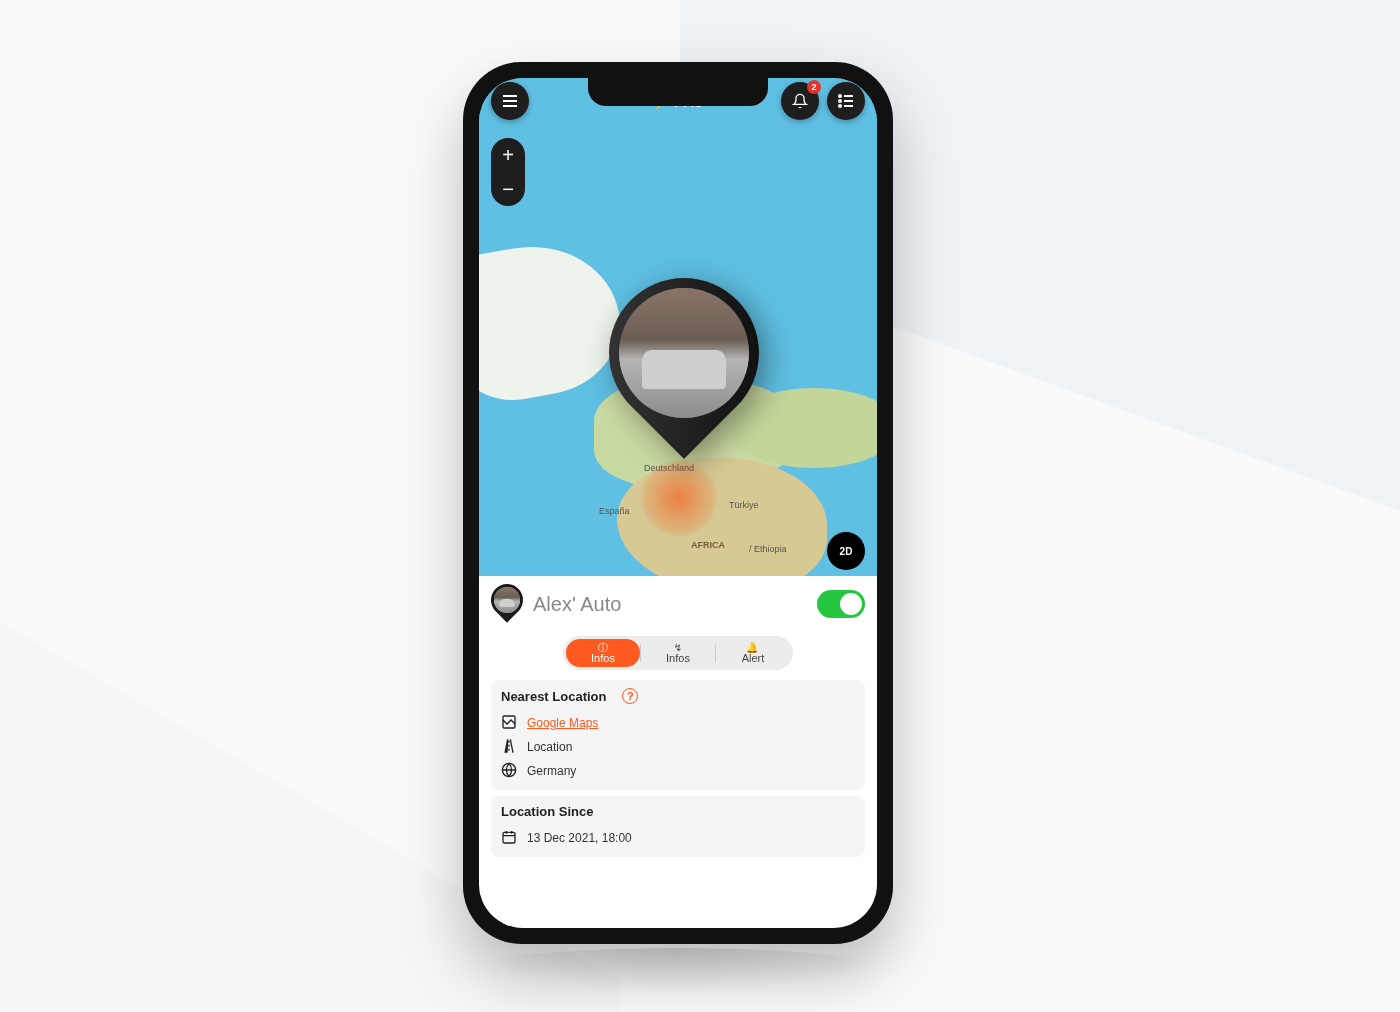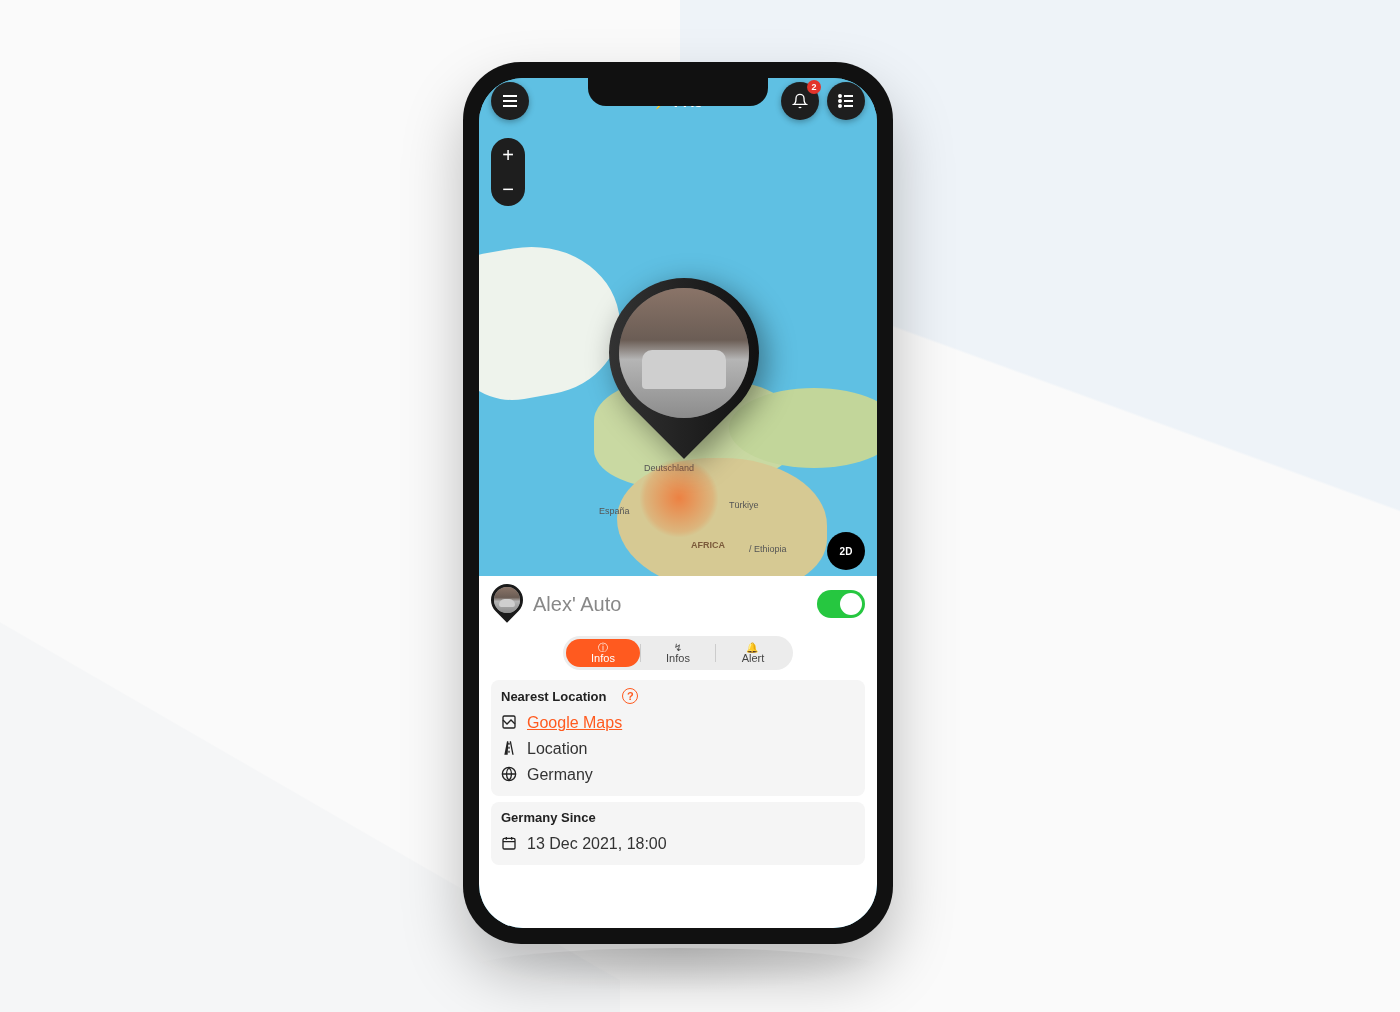--- a/index.html
+++ b/index.html
@@ -47,21 +47,21 @@
   .toggle::after{content:'';position:absolute;right:3px;top:3px;width:22px;height:22px;border-radius:50%;background:#fff}
   .tabs{margin:8px auto 10px;width:230px;height:34px;background:#ececec;border-radius:17px;display:flex;align-items:center;padding:3px}
   .tab{flex:1;height:28px;display:flex;flex-direction:column;align-items:center;justify-content:center;font-size:10px;color:#444;border-radius:14px;position:relative}
   .tab.active{background:#ff5a1f;color:#fff}
   .tab .ti{font-size:10px;line-height:1}
   .tab .tl{font-size:11px;line-height:1}
   .tab-sep{width:1px;height:18px;background:#ccc}
   .card{margin:6px 12px;background:#f5f5f5;border-radius:8px;padding:8px 10px}
   .card h4{font-size:13px;font-weight:700;color:#222;display:flex;align-items:center;gap:16px;margin-bottom:6px}
   .help{width:16px;height:16px;border:1.5px solid #ff5a1f;border-radius:50%;color:#ff5a1f;font-size:11px;display:flex;align-items:center;justify-content:center;font-weight:700}
-  .row{display:flex;align-items:flex-start;gap:10px;padding:4px 0;font-size:16px;color:#333}
+  .row{display:flex;align-items:flex-end;gap:10px;padding:4px 0;font-size:12px;color:#333}
   .row .ic{width:16px;height:16px;flex-shrink:0;color:#222}
   .row.link span:last-child{color:#ff5a1f;text-decoration:underline}
   svg{display:block}
   .reflect{position:absolute;left:463px;top:948px;width:430px;height:46px;background:radial-gradient(ellipse at top,rgba(0,0,0,.12)0%,transparent 70%);border-radius:50%}
 </style>
 </head>
 <body>
 <div class="bg-diag"></div>
 <div class="bg-diag2"></div>
 
@@ -183,21 +183,21 @@
                 <circle cx="12" cy="12" r="10"></circle>
                 <path d="M2 12h20M12 2a15 15 0 010 20M12 2a15 15 0 000 20"></path>
               </svg>
             </span>
           <span>Germany</span>
         </div>
       </div>
 
       <div class="card">
         <h4>
-            <span>Germany Since</span>
+            <span>Location Since</span>
           </h4>
         <div class="row">
           <span class="ic">
               <svg width="16" height="16" viewBox="0 0 24 24" fill="none" stroke="#222" stroke-width="2">
                 <rect x="3" y="5" width="18" height="16" rx="2"></rect>
                 <path d="M3 10h18M8 3v4M16 3v4"></path>
               </svg>
             </span>
           <span>13 Dec 2021, 18:00</span>
         </div>

